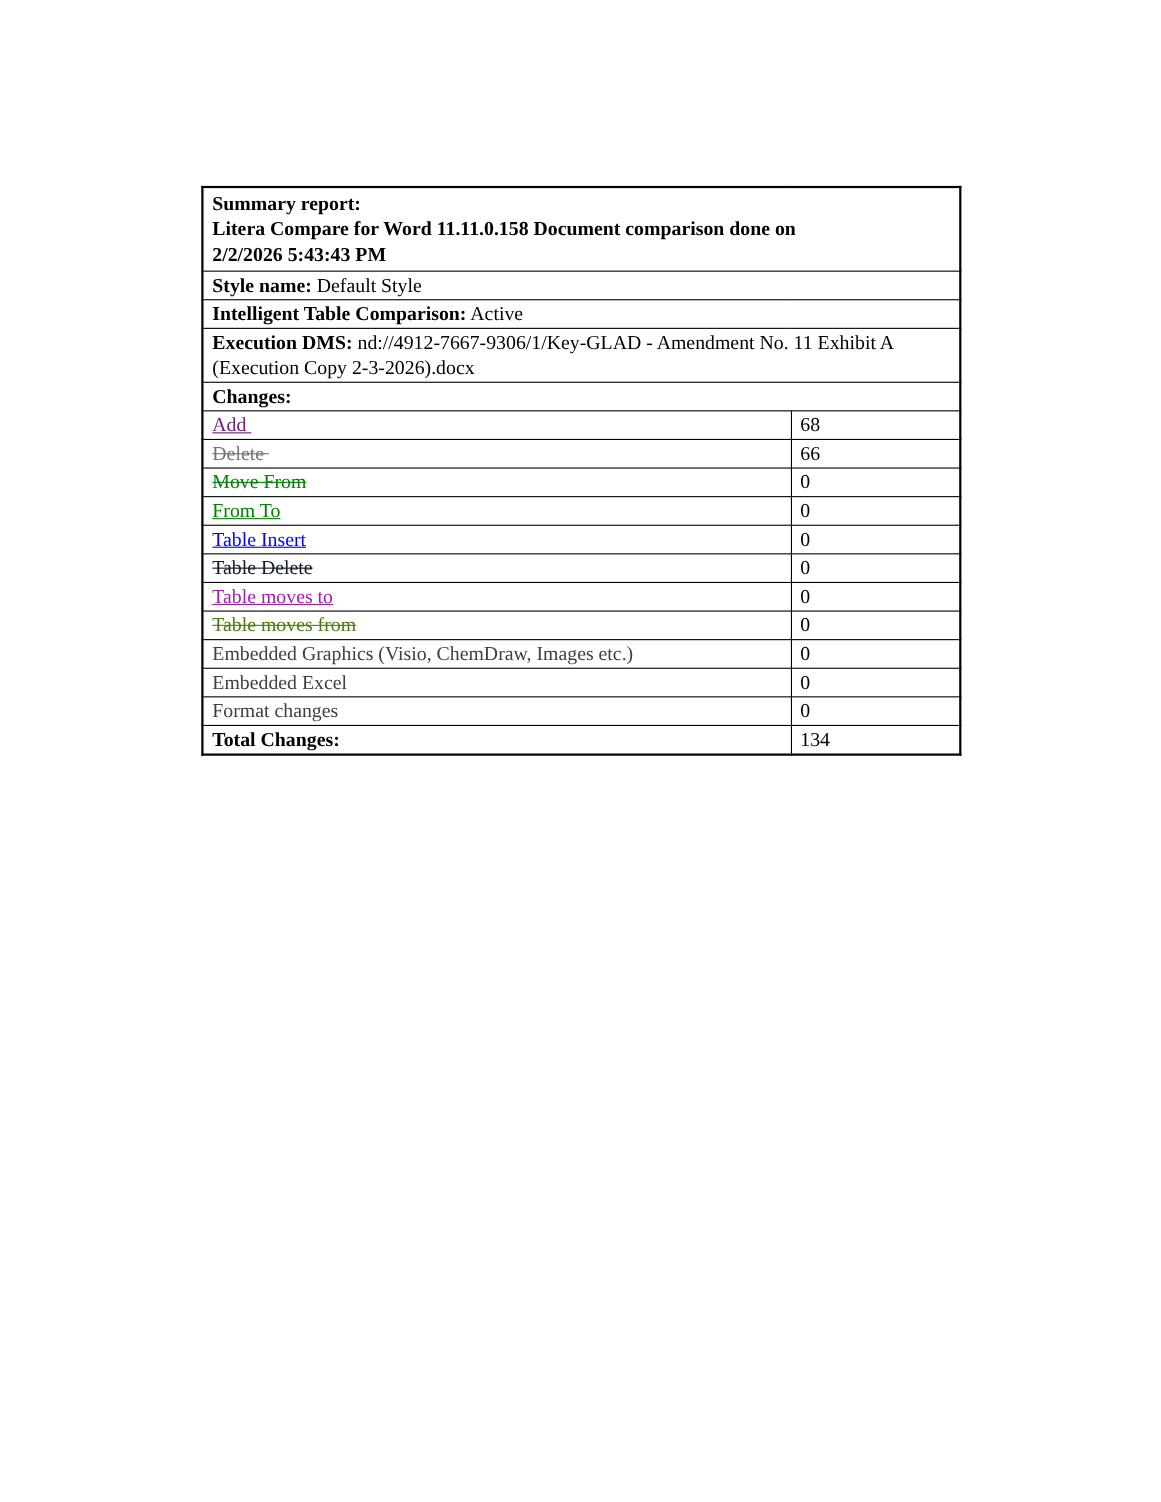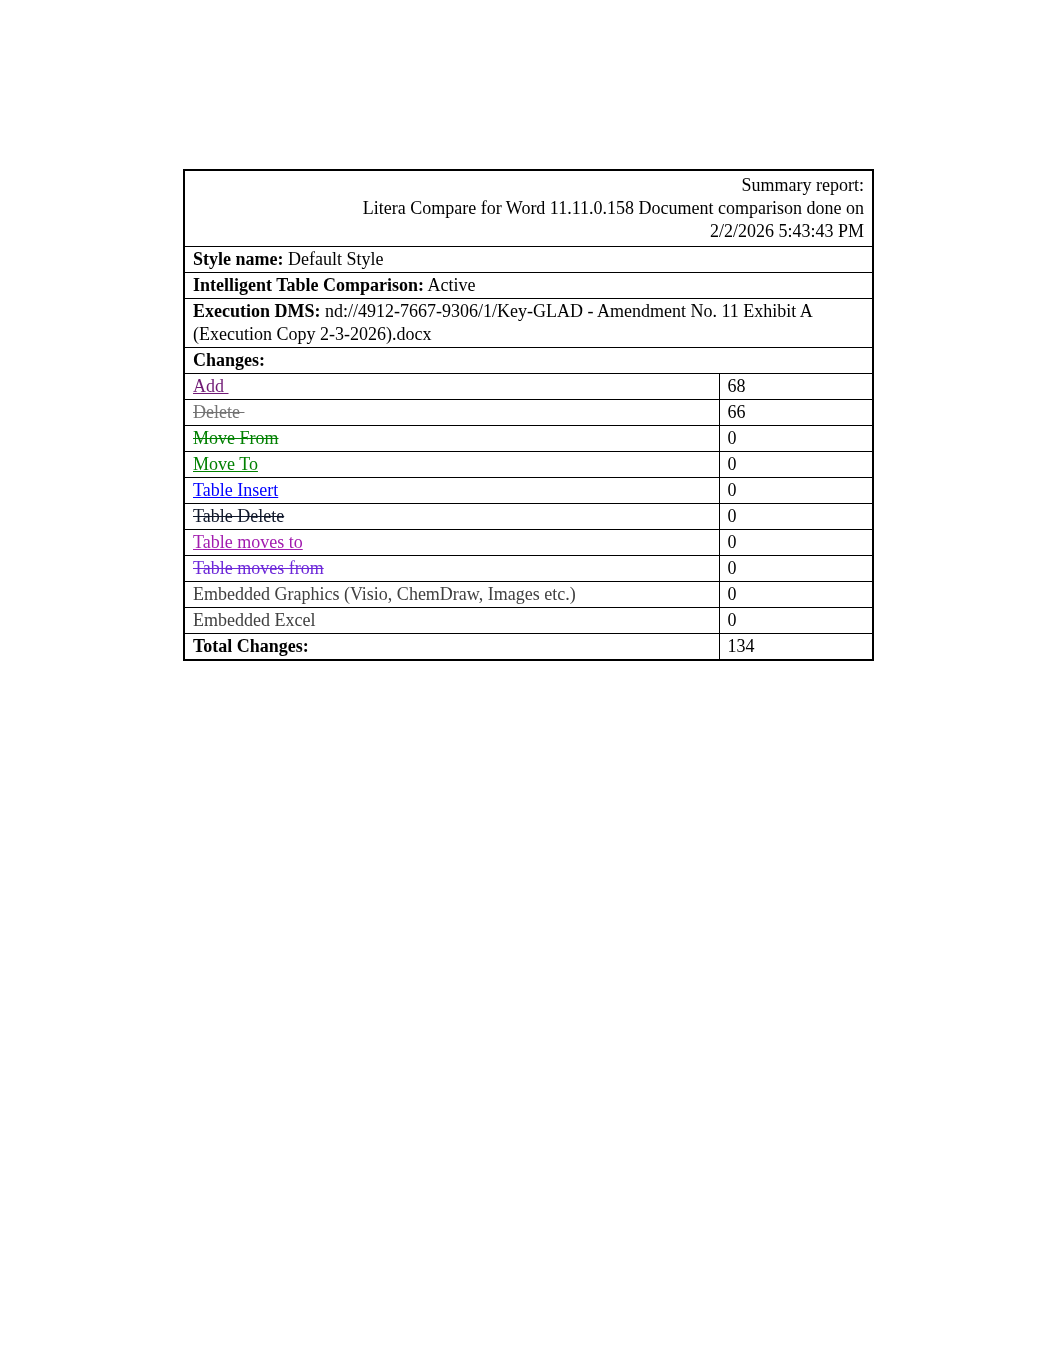--- a/index.html
+++ b/index.html
@@ -25,35 +25,35 @@
   }
   .report-table td {
     border: 1px solid #000000;
     padding: 1px 8px;
     font-size: 18px;
     line-height: 23px;
     vertical-align: top;
     overflow: hidden;
   }
   .header-cell {
-    text-align: right;
-    font-weight: normal;
+    text-align: left;
+    font-weight: bold;
     padding-top: 3px !important;
     padding-bottom: 3px !important;
   }
   .bold { font-weight: bold; }
   
   .style-add            { color: #701a75; text-decoration: underline; }
   .style-delete         { color: #737373; text-decoration: line-through; }
   .style-move-from      { color: #008000; text-decoration: line-through; }
   .style-move-to        { color: #008000; text-decoration: underline; }
   .style-table-insert   { color: #0000FF; text-decoration: underline; }
   .style-table-delete   { color: #0f172a; text-decoration: line-through; }
   .style-table-moves-to { color: #a21caf; text-decoration: underline; }
-  .style-table-moves-from { color: #6d28d9; text-decoration: line-through; }
+  .style-table-moves-from { color: #4d7c0f; text-decoration: line-through; }
   .style-plain          { color: #404040; }
   .style-total          { color: #000000; font-weight: bold; }
 </style>
 </head>
 <body>
 
 <table class="report-table">
   <colgroup>
     <col style="width: 535px;">
     <col style="width: 154px;">
@@ -91,21 +91,21 @@
     </tr>
     <tr>
       <td><span class="style-delete">Delete&nbsp;</span></td>
       <td>66</td>
     </tr>
     <tr>
       <td><span class="style-move-from">Move From</span></td>
       <td>0</td>
     </tr>
     <tr>
-      <td><span class="style-move-to">Move To</span></td>
+      <td><span class="style-move-to">From To</span></td>
       <td>0</td>
     </tr>
     <tr>
       <td><span class="style-table-insert">Table Insert</span></td>
       <td>0</td>
     </tr>
     <tr>
       <td><span class="style-table-delete">Table Delete</span></td>
       <td>0</td>
     </tr>
@@ -119,17 +119,21 @@
     </tr>
     <tr>
       <td><span class="style-plain">Embedded Graphics (Visio, ChemDraw, Images etc.)</span></td>
       <td>0</td>
     </tr>
     <tr>
       <td><span class="style-plain">Embedded Excel</span></td>
       <td>0</td>
     </tr>
     <tr>
+      <td><span class="style-plain">Format changes</span></td>
+      <td>0</td>
+    </tr>
+    <tr>
       <td><span class="style-total">Total Changes:</span></td>
       <td>134</td>
     </tr>
   </tbody>
 </table>
 
 </body></html>

